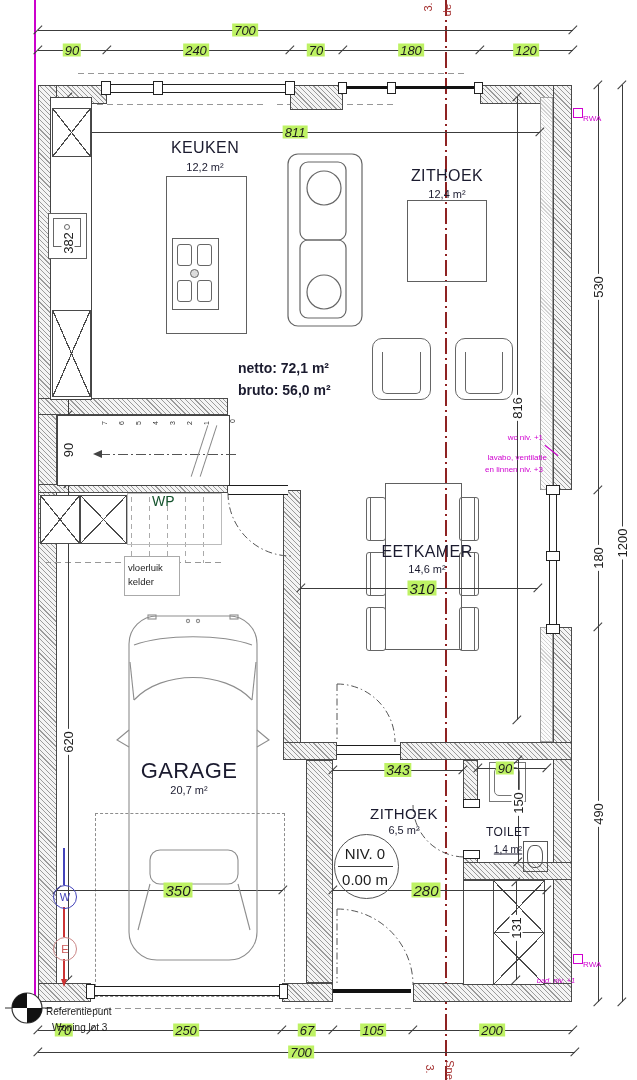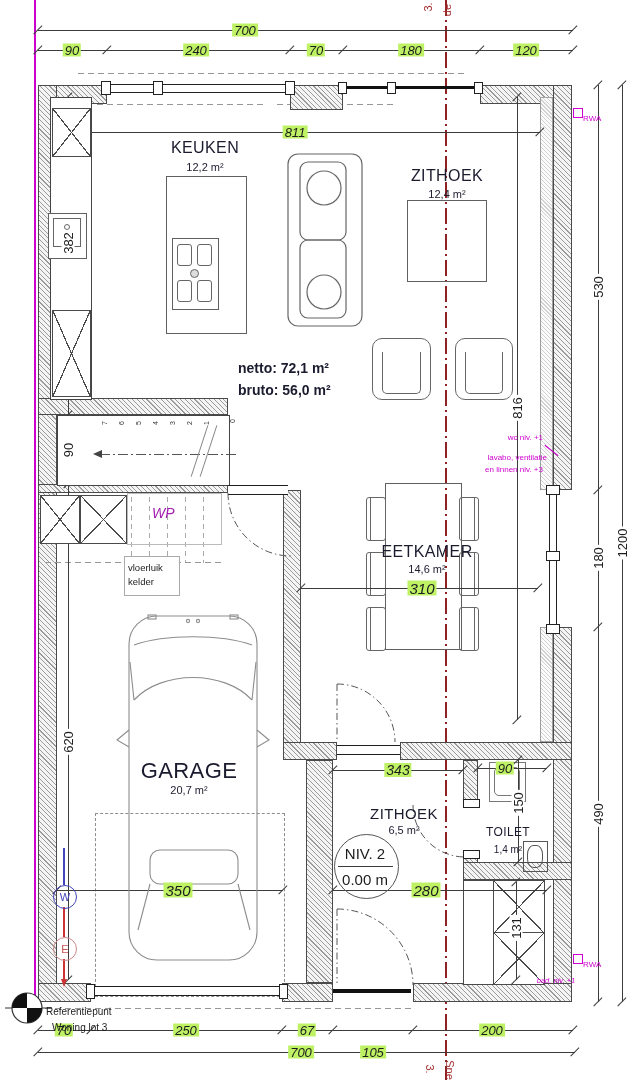--- a/index.html
+++ b/index.html
@@ -149,21 +149,21 @@
 
   <div class="xbox" style="left:40px;top:495px;width:38px;height:47px;background-color:#fff;z-index:3;"></div>
   <div class="xbox" style="left:80px;top:495px;width:45px;height:47px;background-color:#fff;z-index:3;"></div>
   <div class="abs" style="left:127px;top:493px;width:93px;height:50px;border:1px solid #bbb;z-index:2;"></div>
   <div class="gdashv" style="left:131px;top:497px;height:66px;"></div>
   <div class="gdashv" style="left:149px;top:497px;height:66px;"></div>
   <div class="gdashv" style="left:167px;top:497px;height:66px;"></div>
   <div class="gdashv" style="left:185px;top:497px;height:66px;"></div>
   <div class="gdashv" style="left:203px;top:497px;height:66px;"></div>
   <div class="gdash" style="left:45px;top:562px;width:177px;"></div>
-  <span class="abs" style="left:152px;top:505px;font-size:14px;color:#a21caf;z-index:5;font-style:italic;">WP</span>
+  <span class="abs" style="left:152px;top:493px;font-size:14px;color:#14532d;z-index:5;">WP</span>
   <div class="abs" style="left:124px;top:556px;width:54px;height:38px;background:#fff;border:1px solid #aaa;z-index:5;"></div>
   <span class="abs" style="left:128px;top:562px;font-size:9.5px;z-index:6;">vloerluik</span>
   <span class="abs" style="left:128px;top:576px;font-size:9.5px;z-index:6;">kelder</span>
 
   <div class="dashrect" style="left:95px;top:813px;width:188px;height:182px;"></div>
 
   <div class="furn" style="left:407px;top:200px;width:78px;height:80px;background:transparent;"></div>
   <div class="armch" style="left:372px;top:338px;width:57px;height:60px;">
       <div></div>
     </div>
@@ -182,35 +182,35 @@
   <div class="furn" style="left:489px;top:762px;width:35px;height:38px;border-color:#777;background:transparent;"></div>
   <div class="abs" style="left:494px;top:767px;width:24px;height:27px;border:1px solid #777;border-radius:5px;"></div>
   <div class="furn" style="left:523px;top:841px;width:23px;height:29px;border-color:#555;background:transparent;"></div>
   <div class="abs" style="left:527px;top:845px;width:14px;height:21px;border:1px solid #555;border-radius:40%;"></div>
   <div class="abs" style="left:463px;top:880px;width:30px;height:103px;border:1px solid #4a4a4a;background:#fff;"></div>
   <div class="xbox" style="left:493px;top:880px;width:50px;height:52px;background-color:#fff;"></div>
   <div class="xbox" style="left:493px;top:932px;width:50px;height:51px;background-color:#fff;"></div>
 
   <div class="abs" style="left:334px;top:834px;width:63px;height:63px;border:1.2px solid #555;border-radius:50%;z-index:8;"></div>
   <div class="dl" style="left:338px;top:866px;width:55px;height:1px;z-index:9;"></div>
-  <span class="abs" style="left:365px;top:853px;font-size:15px;transform:translate(-50%,-50%);z-index:9;">NIV. 2</span>
+  <span class="abs" style="left:365px;top:853px;font-size:15px;transform:translate(-50%,-50%);z-index:9;">NIV. 0</span>
   <span class="abs" style="left:365px;top:879px;font-size:15px;transform:translate(-50%,-50%);z-index:9;">0.00 m</span>
 
   <span class="room" style="left:205px;top:148px;">KEUKEN</span>
   <span class="area" style="left:205px;top:167px;">12,2 m²</span>
   <span class="room" style="left:447px;top:176px;">ZITHOEK</span>
   <span class="area" style="left:447px;top:194px;">12,4 m²</span>
   <span class="room" style="left:427px;top:552px;">EETKAMER</span>
   <span class="area" style="left:427px;top:569px;">14,6 m²</span>
   <span class="room" style="left:189px;top:771px;font-size:22px;">GARAGE</span>
   <span class="area" style="left:189px;top:790px;">20,7 m²</span>
   <span class="room" style="left:404px;top:813px;font-size:15px;">ZITHOEK</span>
   <span class="area" style="left:404px;top:830px;">6,5 m²</span>
   <span class="room" style="left:508px;top:832px;font-size:12px;">TOILET</span>
-  <span class="area" style="left:508px;top:849px;font-size:10px;">1,4 m²</span>
+  <span class="area" style="left:508px;top:849px;font-size:10px;text-decoration:underline;">1,4 m²</span>
   <span class="abs" style="left:238px;top:360px;font-size:14px;font-weight:600;color:#1b1b2f;z-index:11;">netto: 72,1 m²</span>
   <span class="abs" style="left:238px;top:382px;font-size:14px;font-weight:600;color:#1b1b2f;z-index:11;">bruto: 56,0 m²</span>
 
   <div class="dl" style="left:38px;top:30px;width:535px;height:1px;"></div>
   <div class="dl" style="left:38px;top:50px;width:535px;height:1px;"></div>
   <div class="dl" style="left:38px;top:1030px;width:535px;height:1px;"></div>
   <div class="dl" style="left:38px;top:1052px;width:537px;height:1px;"></div>
   <div class="dl" style="left:598px;top:85px;width:1px;height:917px;"></div>
   <div class="dl" style="left:622px;top:85px;width:1px;height:917px;"></div>
   <div class="dl" style="left:517px;top:97px;width:1px;height:623px;"></div>
@@ -272,21 +272,21 @@
 
   <span class="dt" style="left:245px;top:30px;">700</span>
   <span class="dt" style="left:72px;top:50px;">90</span>
   <span class="dt" style="left:196px;top:50px;">240</span>
   <span class="dt" style="left:316px;top:50px;">70</span>
   <span class="dt" style="left:411px;top:50px;">180</span>
   <span class="dt" style="left:526px;top:50px;">120</span>
   <span class="dt" style="left:64px;top:1030px;">70</span>
   <span class="dt" style="left:186px;top:1030px;">250</span>
   <span class="dt" style="left:307px;top:1030px;">67</span>
-  <span class="dt" style="left:373px;top:1030px;margin-top:22px;">105</span>
+  <span class="dt" style="left:373px;top:1030px;">105</span>
   <span class="dt" style="left:492px;top:1030px;">200</span>
   <span class="dt" style="left:301px;top:1052px;">700</span>
   <span class="dtv" style="left:598px;top:287px;">530</span>
   <span class="dtv" style="left:598px;top:558px;">180</span>
   <span class="dtv" style="left:598px;top:814px;">490</span>
   <span class="dtv" style="left:622px;top:543px;">1200</span>
   <span class="dtv" style="left:517px;top:408px;">816</span>
   <span class="dtv" style="left:68px;top:243px;">382</span>
   <span class="dtv" style="left:68px;top:450px;">90</span>
   <span class="dtv" style="left:68px;top:742px;">620</span>

